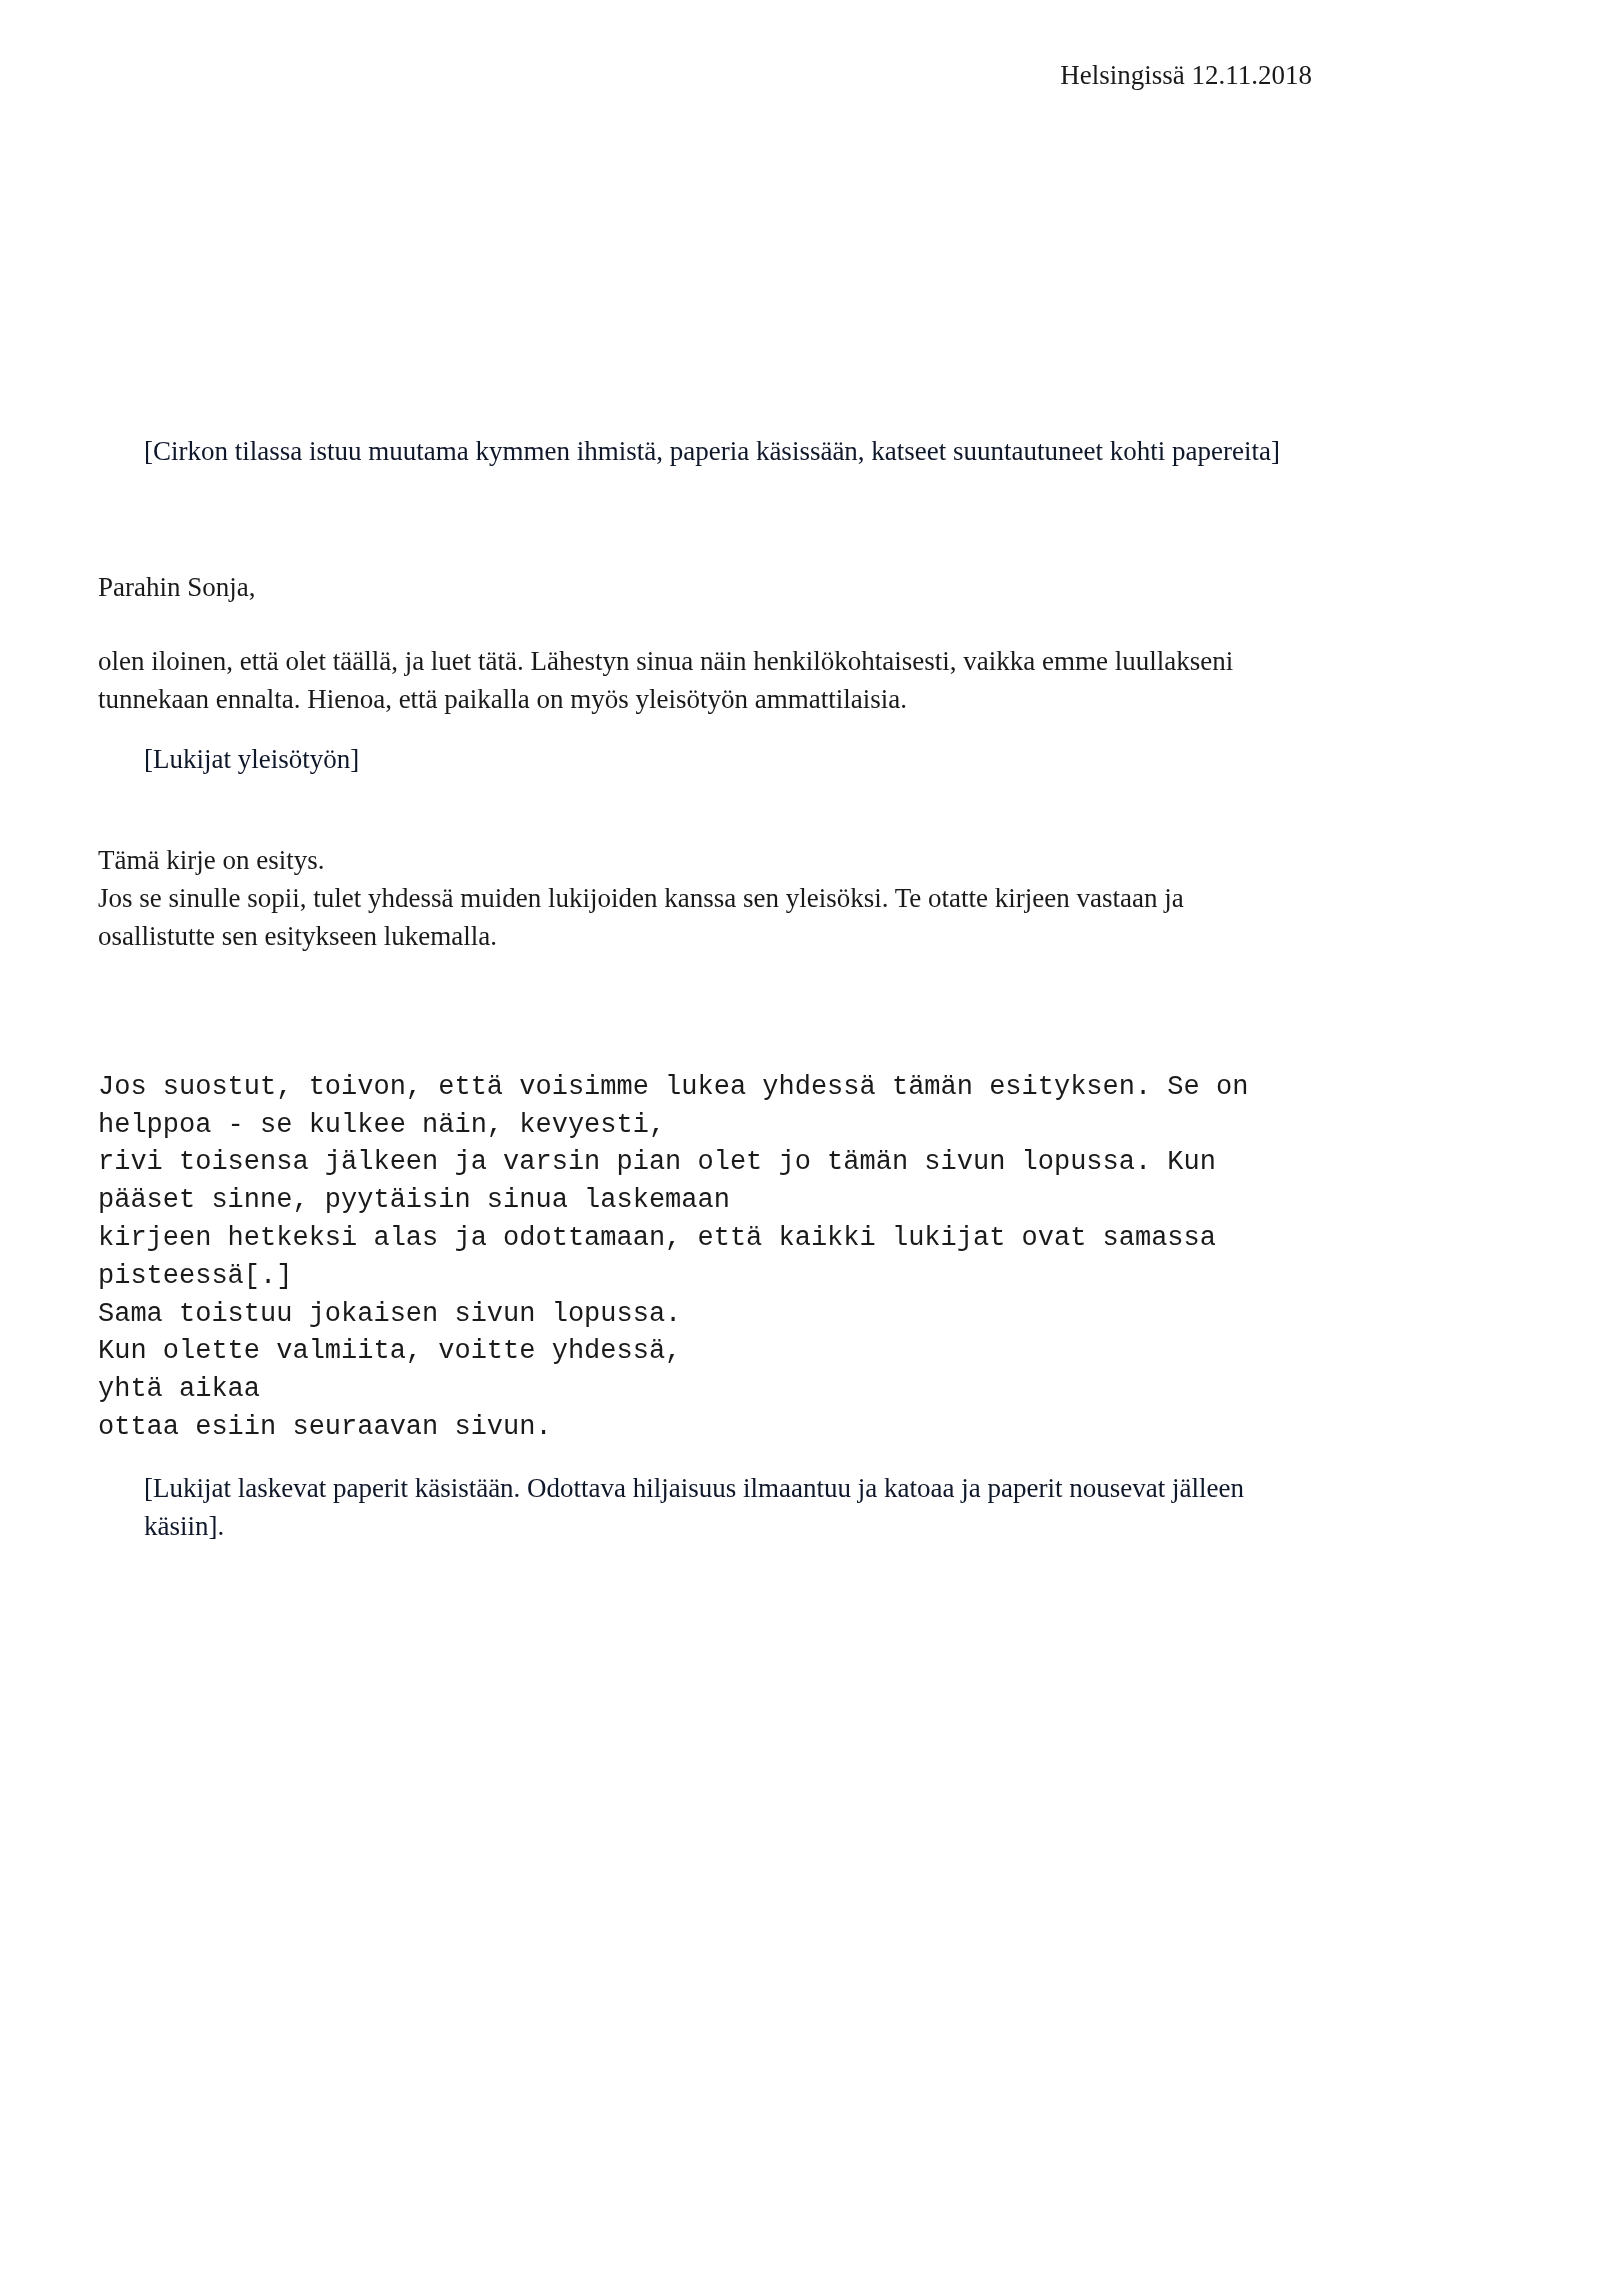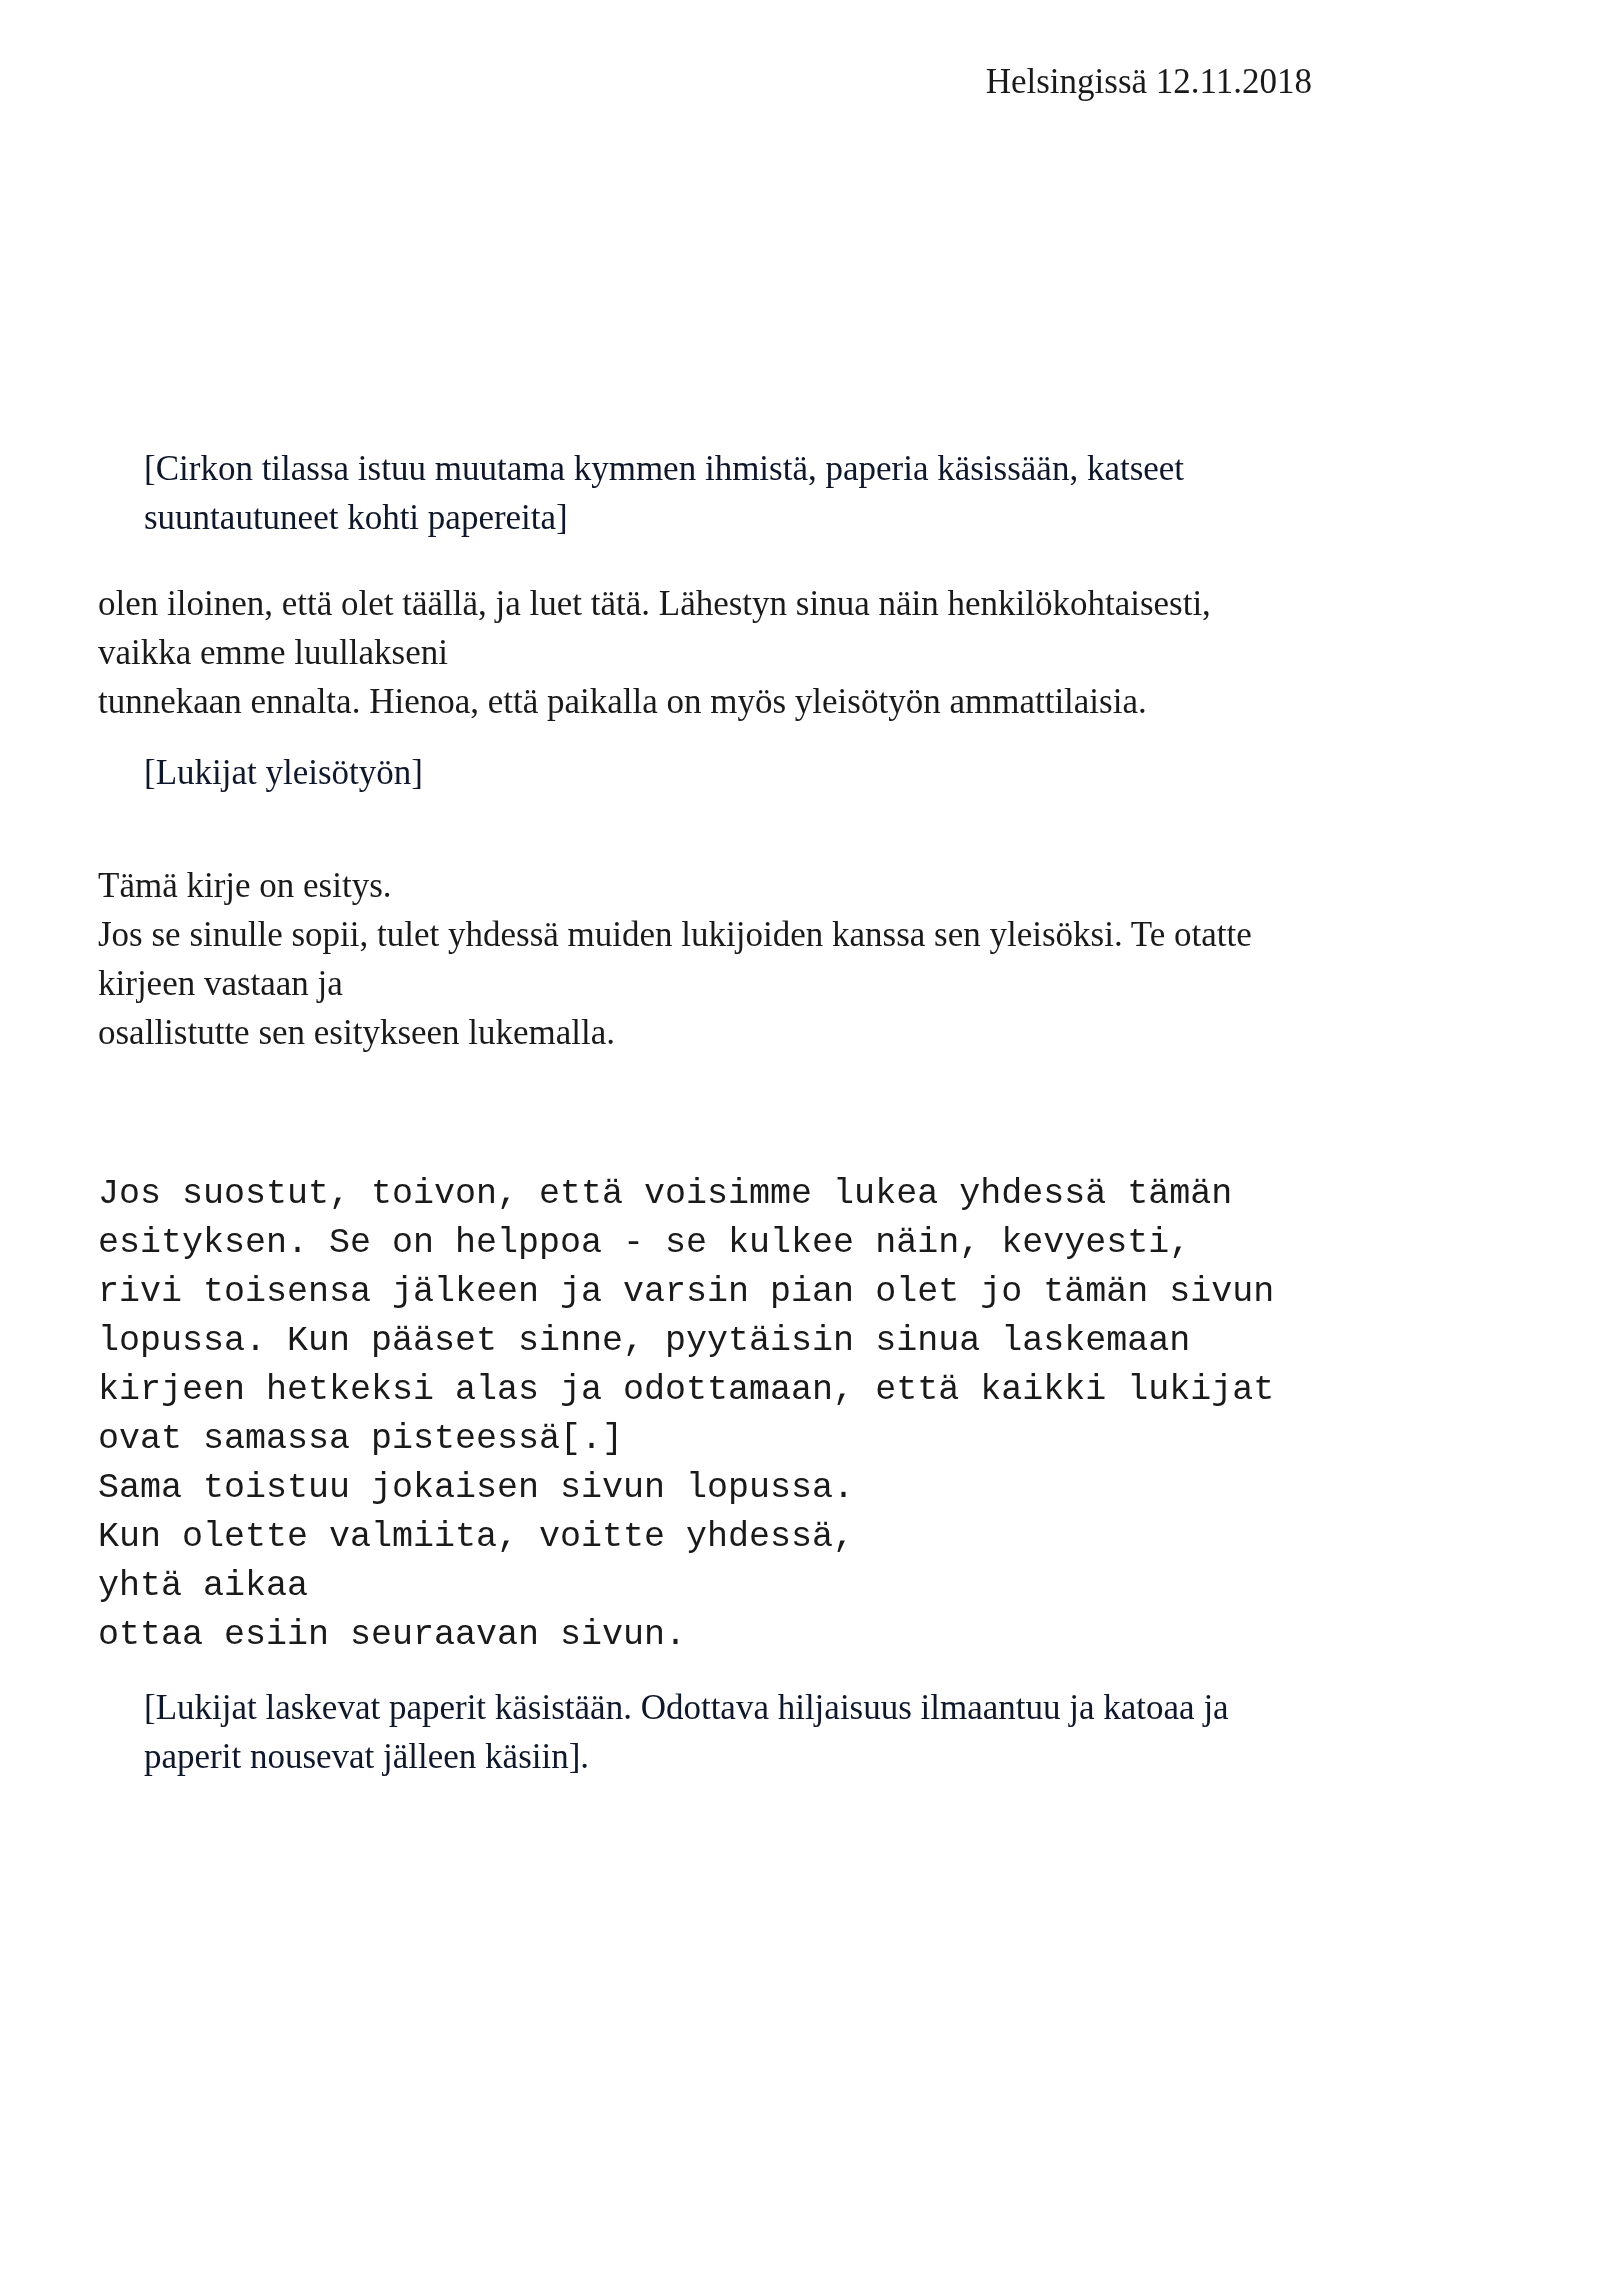--- a/index.html
+++ b/index.html
@@ -8,21 +8,21 @@
     background: #ffffff;
   }
   .page {
     position: relative;
     width: 1459px;
     min-height: 2293px;
     box-sizing: border-box;
     background: #ffffff;
     padding: 57px 147px 59px 98px;
     font-family: "Liberation Serif", "DejaVu Serif", serif;
-    font-size: 35px;
+    font-size: 27px;
     color: #1a1a1a;
     line-height: 1.4;
   }
   .dateline {
     text-align: right;
     margin: 0;
   }
   .para, .salutation, .stage {
     margin: 0;
     white-space: pre-line;
@@ -42,20 +42,21 @@
 </style>
 </head>
 <body>
 
 <div class="page">
 
   <div class="dateline">Helsingissä 12.11.2018</div>
 
   <div class="stage sd1">[Cirkon tilassa istuu muutama kymmen ihmistä, paperia käsissään, katseet suuntautuneet kohti papereita]</div>
 
+  <div class="salutation">Parahin Sonja,</div>
 
   <p class="para p1">olen iloinen, että olet täällä, ja luet tätä. Lähestyn sinua näin henkilökohtaisesti, vaikka emme luullakseni
 tunnekaan ennalta. Hienoa, että paikalla on myös yleisötyön ammattilaisia.</p>
 
   <div class="stage sd2">[Lukijat yleisötyön]</div>
 
   <p class="para p2">Tämä kirje on esitys.
 Jos se sinulle sopii, tulet yhdessä muiden lukijoiden kanssa sen yleisöksi. Te otatte kirjeen vastaan ja
 osallistutte sen esitykseen lukemalla.</p>
 

